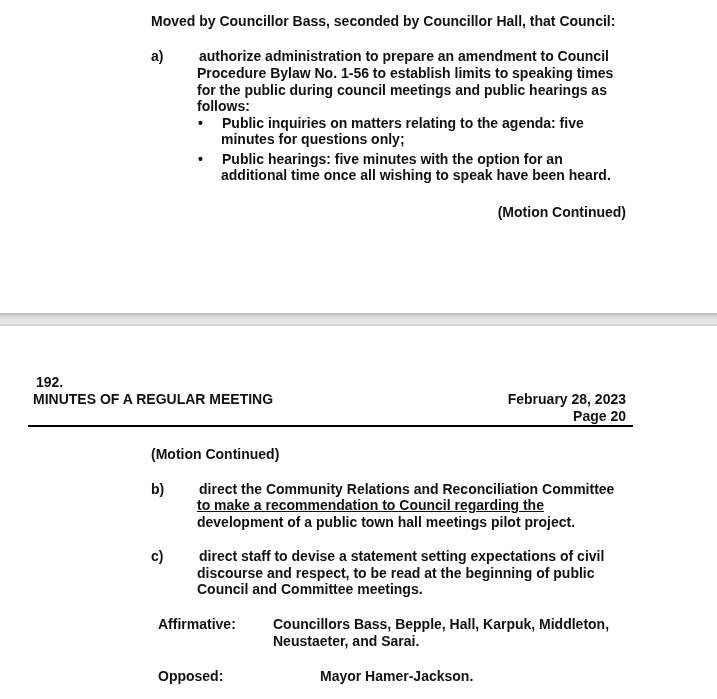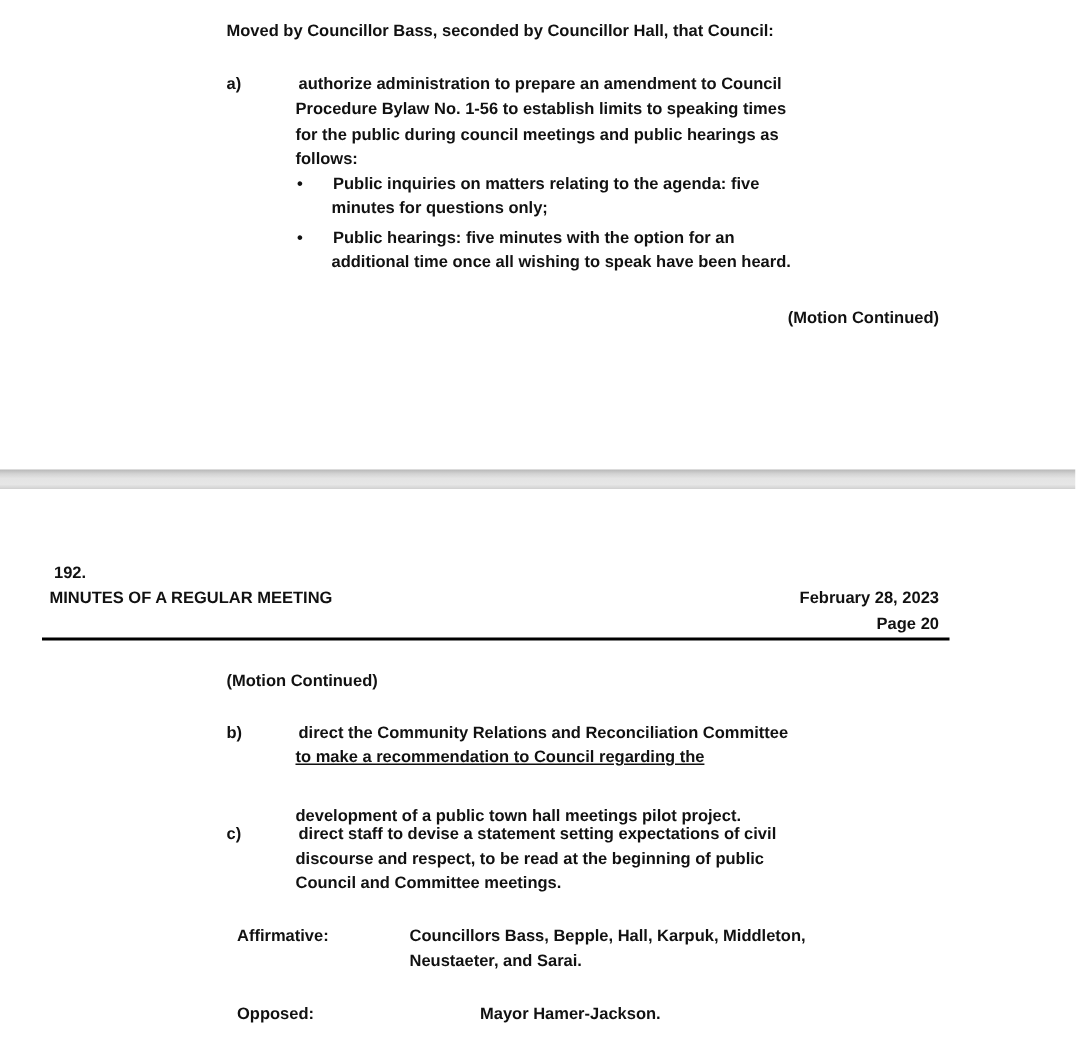--- a/index.html
+++ b/index.html
@@ -4,21 +4,21 @@
 <style>
   html, body { margin: 0; padding: 0; }
   body {
     width: 717px; height: 699px; overflow: hidden;
     background: #ffffff;
     font-family: "Liberation Sans", sans-serif;
     font-weight: bold; color: #111111;
     position: relative;
   }
   .abs { position: absolute; white-space: nowrap; }
-  .txt { font-size: 11px; line-height: 16px; }
+  .txt { font-size: 14px; line-height: 16px; }
   .page-sep {
     position: absolute; left: 0; top: 313px; width: 717px; height: 13px;
     background: linear-gradient(#b7b7b7 0px, #d4d4d4 3px, #e4e4e4 6px, #e6e6e6 10px, #d8d8d8 12px, #cfcfcf 13px);
   }
   .header-rule {
     position: absolute; left: 28px; top: 425px; width: 605px; height: 2px;
     background: #000;
   }
   .right { text-align: right; }
 </style>
@@ -60,21 +60,21 @@
     <div class="abs txt right" style="left:420px; width:206px; top:408px;">Page 20</div>
     <div class="header-rule"></div>
   </div>
 
   <div class="abs txt" style="left:151px; top:446px;">(Motion Continued)</div>
 
   <div>
     <div class="abs txt" style="left:151px; top:481px;">b)</div>
     <div class="abs txt" style="left:199px; top:481px;">direct the Community Relations and Reconciliation Committee</div>
     <div class="abs txt" style="left:197px; top:497px;text-decoration:underline;">to make a recommendation to Council regarding the</div>
-    <div class="abs txt" style="left:197px; top:536px;">development of a public town hall meetings pilot project.</div>
+    <div class="abs txt" style="left:197px; top:514px;">development of a public town hall meetings pilot project.</div>
   </div>
 
   <div>
     <div class="abs txt" style="left:151px; top:548px;">c)</div>
     <div class="abs txt" style="left:199px; top:548px;">direct staff to devise a statement setting expectations of civil</div>
     <div class="abs txt" style="left:197px; top:565px;">discourse and respect, to be read at the beginning of public</div>
     <div class="abs txt" style="left:197px; top:581px;">Council and Committee meetings.</div>
   </div>
 
   <div>

